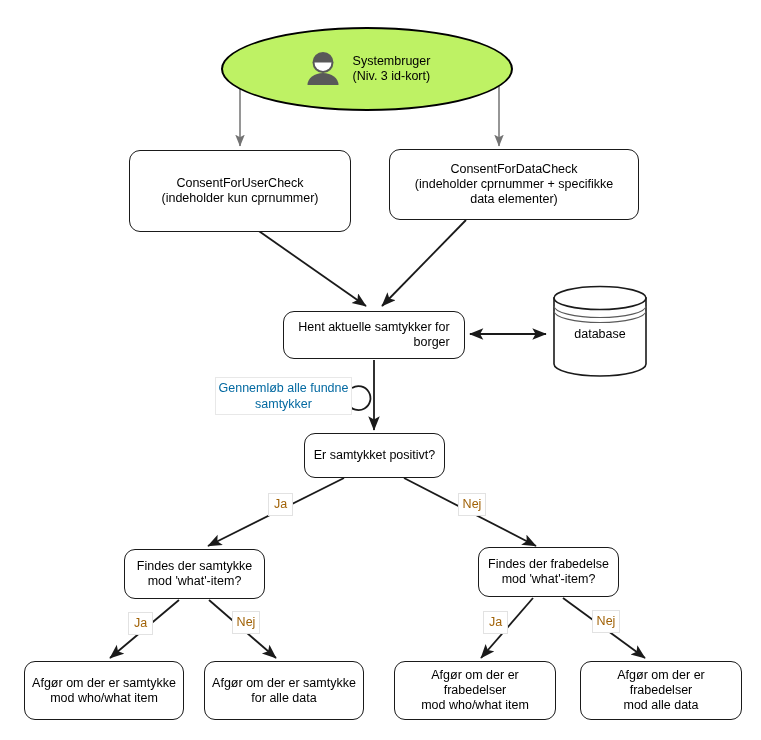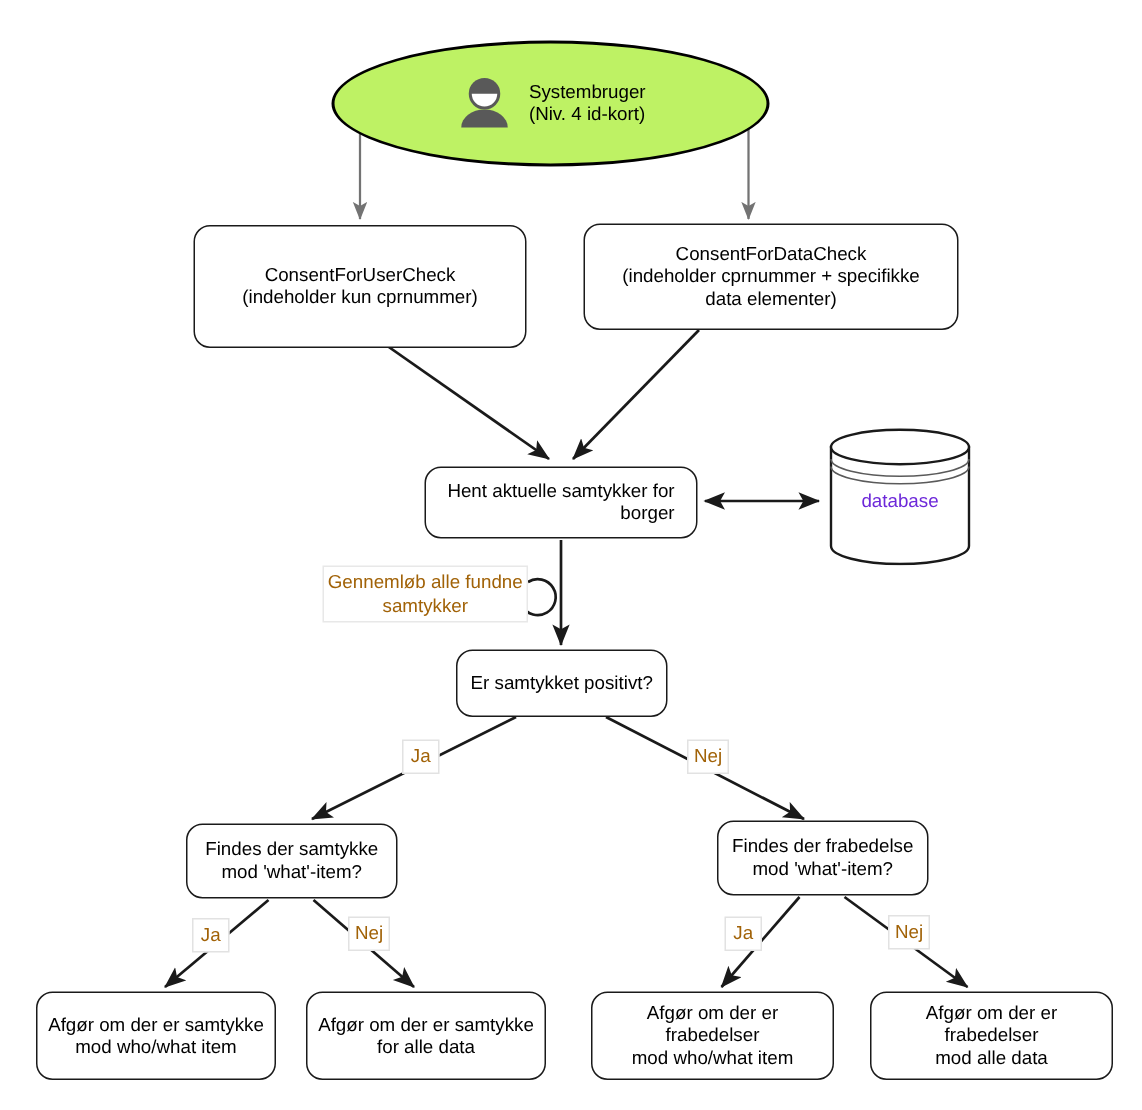--- a/index.html
+++ b/index.html
@@ -70,38 +70,38 @@
     display: flex;
     align-items: center;
     justify-content: center;
     text-align: center;
   }
   .loop-label {
     position: absolute;
     box-sizing: border-box;
     background: #ffffff;
     border: 1px solid #e8e8e8;
-    color: #a16207;
+    color: #0369a1;
     font-size: 12.5px;
     line-height: 16px;
     display: flex;
     align-items: center;
     justify-content: center;
     text-align: center;
     white-space: pre-line;
   }
   .db-wrap {
     position: absolute;
   }
   .db-text {
     position: absolute;
     width: 100%;
     text-align: center;
     font-size: 12.5px;
-    color: #6d28d9;
+    color: #000000;
     font-family: "Liberation Sans", sans-serif;
   }
 </style>
 </head>
 <body>
 
 <div id="canvas">
 
   <svg id="edges" viewBox="0 0 761 740" width="761" height="740">
     <defs>
@@ -144,21 +144,21 @@
     <line x1="563" y1="598" x2="645" y2="658" stroke="#1a1a1a" stroke-width="1.8" marker-end="url(#ah)"></line>
   </svg>
 
   <div class="node actor" style="left:221px; top:27px; width:292px; height:84px;">
     <div class="actor-inner">
       <svg width="38" height="38" viewBox="0 0 38 38">
         <circle cx="19" cy="12.5" r="10.5" fill="#595959"></circle>
         <path d="M10.5,12.5 a8.5,8.5 0 0 0 17,0 z" fill="#ffffff"></path>
         <path d="M3.5,35 a15.5,12 0 0 1 31,0 z" fill="#595959"></path>
       </svg>
-      <div class="label"><span>Systembruger</span><br><span>(Niv. 4 id-kort)</span></div>
+      <div class="label"><span>Systembruger</span><br><span>(Niv. 3 id-kort)</span></div>
     </div>
   </div>
 
   <div class="node rbox" style="left:129px; top:150px; width:222px; height:82px;">
     <div class="txt">ConsentForUserCheck
 (indeholder kun cprnummer)</div>
   </div>
 
   <div class="node rbox" style="left:389px; top:149px; width:250px; height:71px;">
     <div class="txt">ConsentForDataCheck

